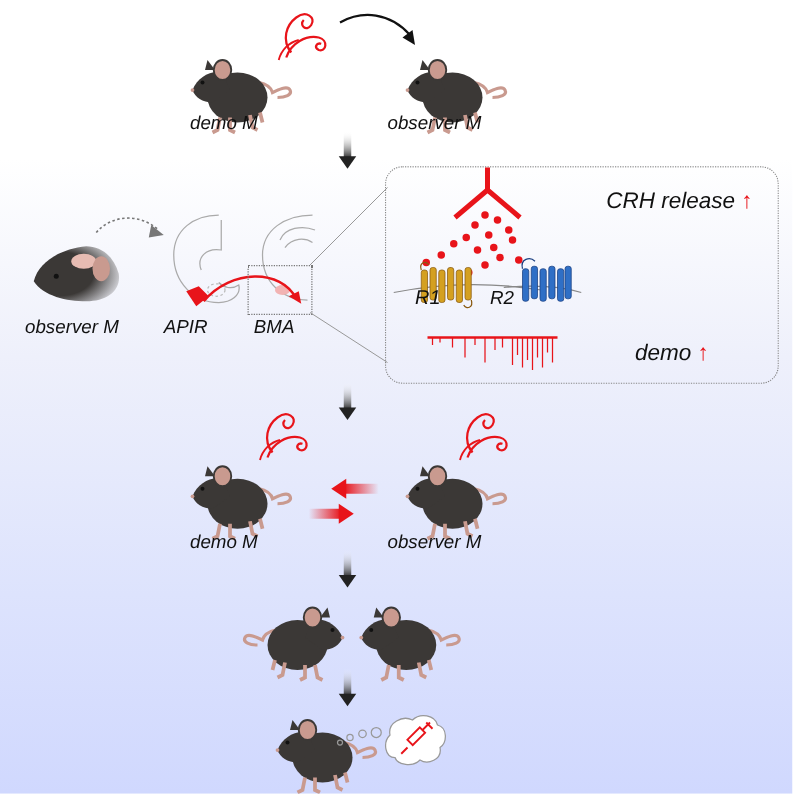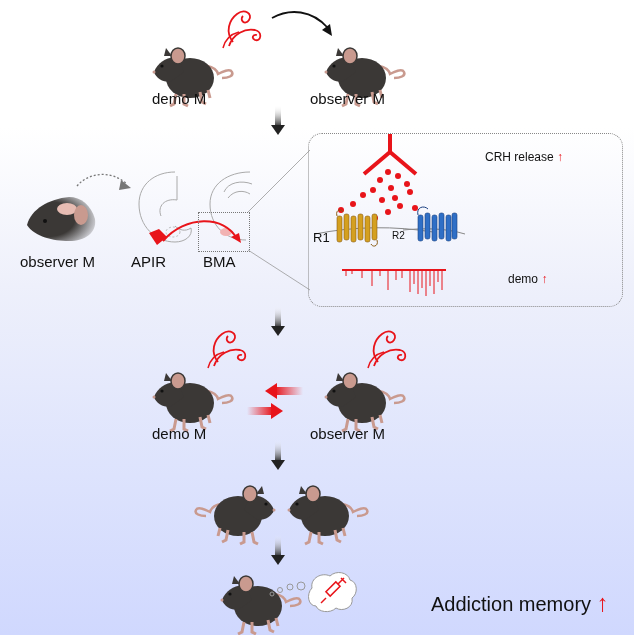--- a/index.html
+++ b/index.html
@@ -1,22 +1,22 @@
 <!DOCTYPE html>
 <html><head>
 <meta charset="utf-8">
 <style>
   html,body{margin:0;padding:0;}
   body{width:634px;height:635px;overflow:hidden;font-family:"Liberation Sans",sans-serif;}
   #stage{position:relative;width:634px;height:635px;
-    background:linear-gradient(to bottom,#ffffff 0%,#ffffff 20%,#eef0fb 45%,#dde3fd 75%,#d0d8fe 100%);}
+    background:linear-gradient(to bottom,#ffffff 0%,#ffffff 20%,#eef0fb 45%,#dde3fd 75%,#d0d8fe 100%);font-style:italic;}
   .abs{position:absolute;}
   .lbl{position:absolute;color:#111;font-size:15px;white-space:nowrap;}
   .big{position:absolute;color:#111;font-size:20px;white-space:nowrap;}
-  .med{position:absolute;color:#111;font-size:12px;white-space:nowrap;}
+  .med{position:absolute;color:#111;font-size:18px;white-space:nowrap;}
   svg{position:absolute;overflow:visible;}
 </style>
 </head>
 <body>
 
 <div id="stage">
 
   <svg width="0" height="0" style="position:absolute">
     <defs>
       <linearGradient id="darrow" x1="0" y1="0" x2="0" y2="1">
@@ -151,22 +151,22 @@
     <g fill="#2f6fc6" stroke="#1a3f80" stroke-width="0.6">
       <rect x="2" y="10" width="5" height="26" rx="2"></rect>
         <rect x="9" y="8" width="5" height="26" rx="2"></rect>
       <rect x="16" y="10" width="5" height="26" rx="2"></rect>
         <rect x="23" y="8" width="5" height="26" rx="2"></rect>
       <rect x="30" y="10" width="5" height="26" rx="2"></rect>
         <rect x="36" y="8" width="5" height="26" rx="2"></rect>
     </g>
     <path d="M2 10 C0 2 8 0 12 4" fill="none" stroke="#1a3f80"></path>
   </svg>
-  <div class="med" style="left:313px;top:230px;font-size:13px">R1</div>
-  <div class="med" style="left:392px;top:230px;font-size:10px">R2</div>
+  <div class="med" style="left:332px;top:230px;font-size:16px">R1</div>
+  <div class="med" style="left:392px;top:230px;font-size:15px">R2</div>
   <svg style="left:342px;top:266px" width="105" height="32" viewBox="0 0 105 32">
     <path d="M0 4 L104 4" stroke="#e8141a" stroke-width="2"></path>
     <g stroke="#e8141a" stroke-width="1">
       <path d="M4 4 V10 M10 4 V8 M20 4 V12 M30 4 V20 M38 4 V10 M46 4 V24 M54 4 V14 M60 4 V12 M68 4 V26 M72 4 V18 M76 4 V28 M80 4 V22 M84 4 V30 M88 4 V20 M92 4 V28 M96 4 V16 M100 4 V24"></path>
     </g>
   </svg>
   <div class="med" style="left:485px;top:150px">
     <span>CRH release</span>
     <span style="color:#e8141a;font-weight:bold">↑</span>
   </div>
@@ -226,18 +226,14 @@
     <circle cx="12" cy="22" r="2.5" fill="none" stroke="#999"></circle>
     <circle cx="22" cy="19" r="3" fill="none" stroke="#999"></circle>
     <circle cx="33" cy="18" r="4" fill="none" stroke="#999"></circle>
     <path d="M44 20 C42 10 54 4 62 8 C68 2 80 4 82 12 C90 14 90 26 84 30 C86 40 74 44 68 40 C62 46 50 44 48 38 C40 38 38 26 44 20Z" fill="#fff" stroke="#999"></path>
   </svg>
   <svg style="left:318px;top:576px" width="30" height="30" viewBox="0 0 30 30">
     <path d="M3 27 L8 22" stroke="#e8141a" stroke-width="1.5"></path>
     <rect x="8" y="10" width="14" height="6" transform="rotate(-45 15 13)" fill="none" stroke="#e8141a" stroke-width="1.5"></rect>
     <path d="M20 8 L26 2 M23 2 L28 7" stroke="#e8141a" stroke-width="1.5"></path>
   </svg>
-  <div class="big" style="left:431px;top:589px">
-    <span>Addiction memory</span>
-    <span style="color:#e8141a;font-weight:bold;font-size:24px">↑</span>
-  </div>
 
 </div>
 
 </body></html>

